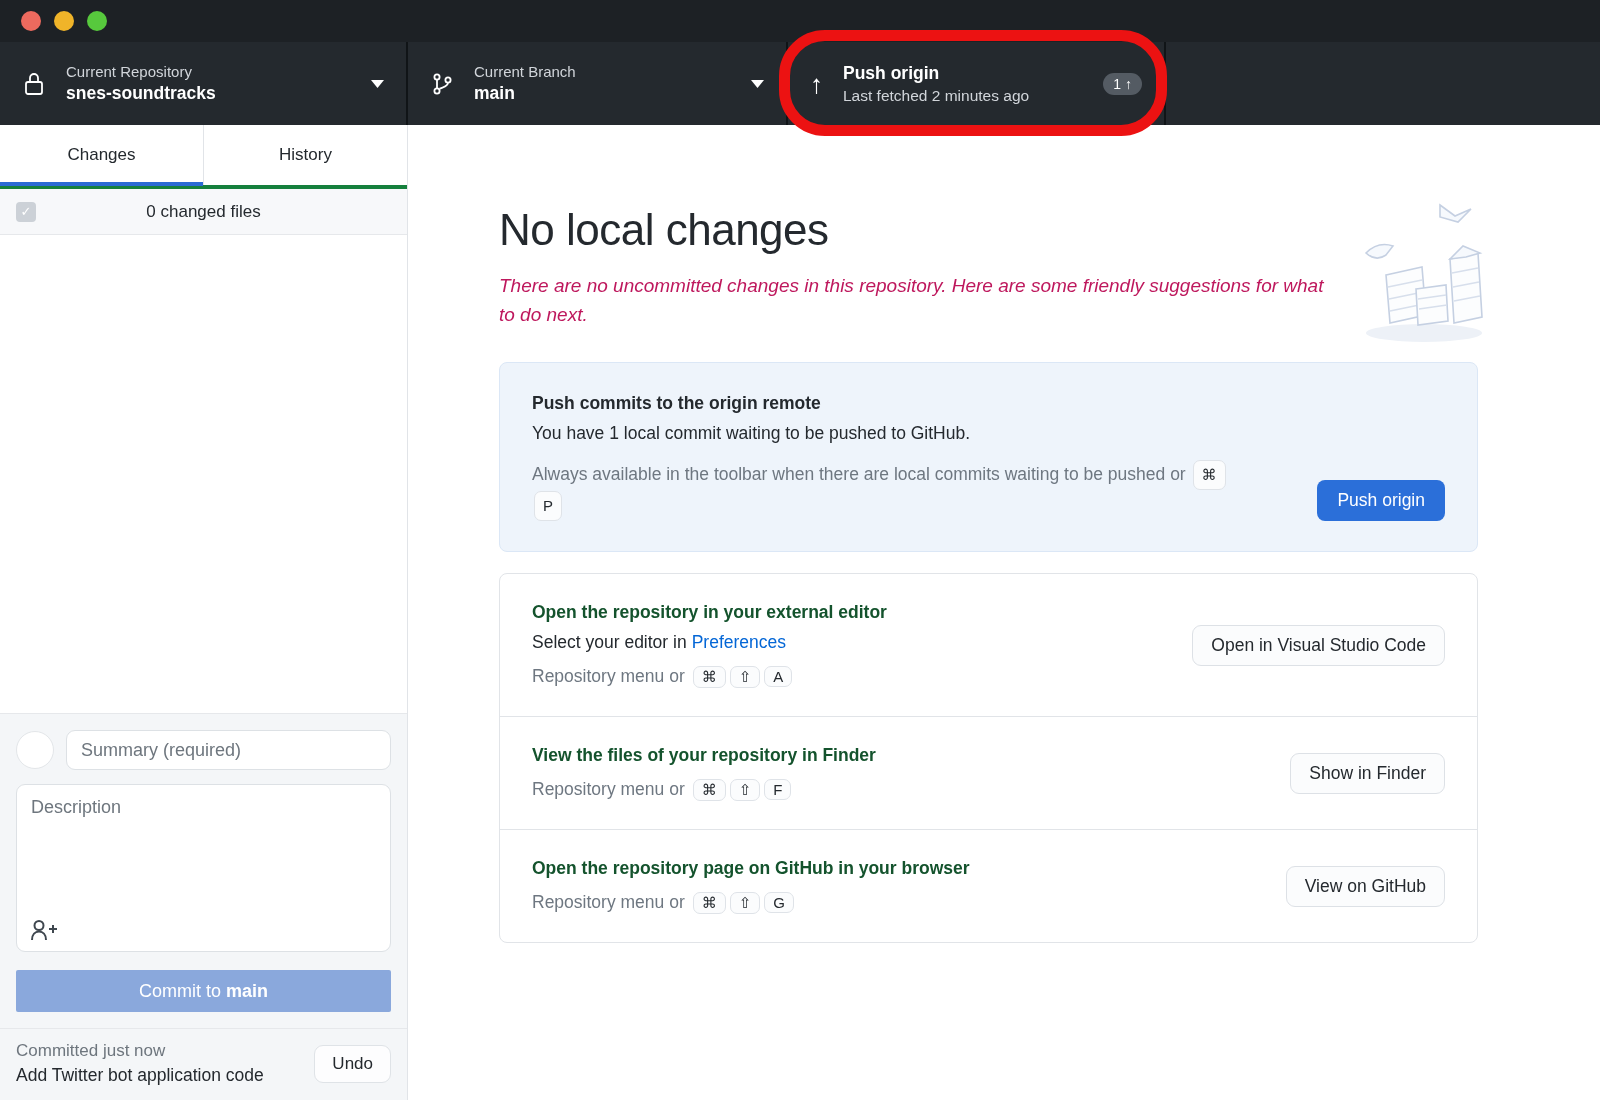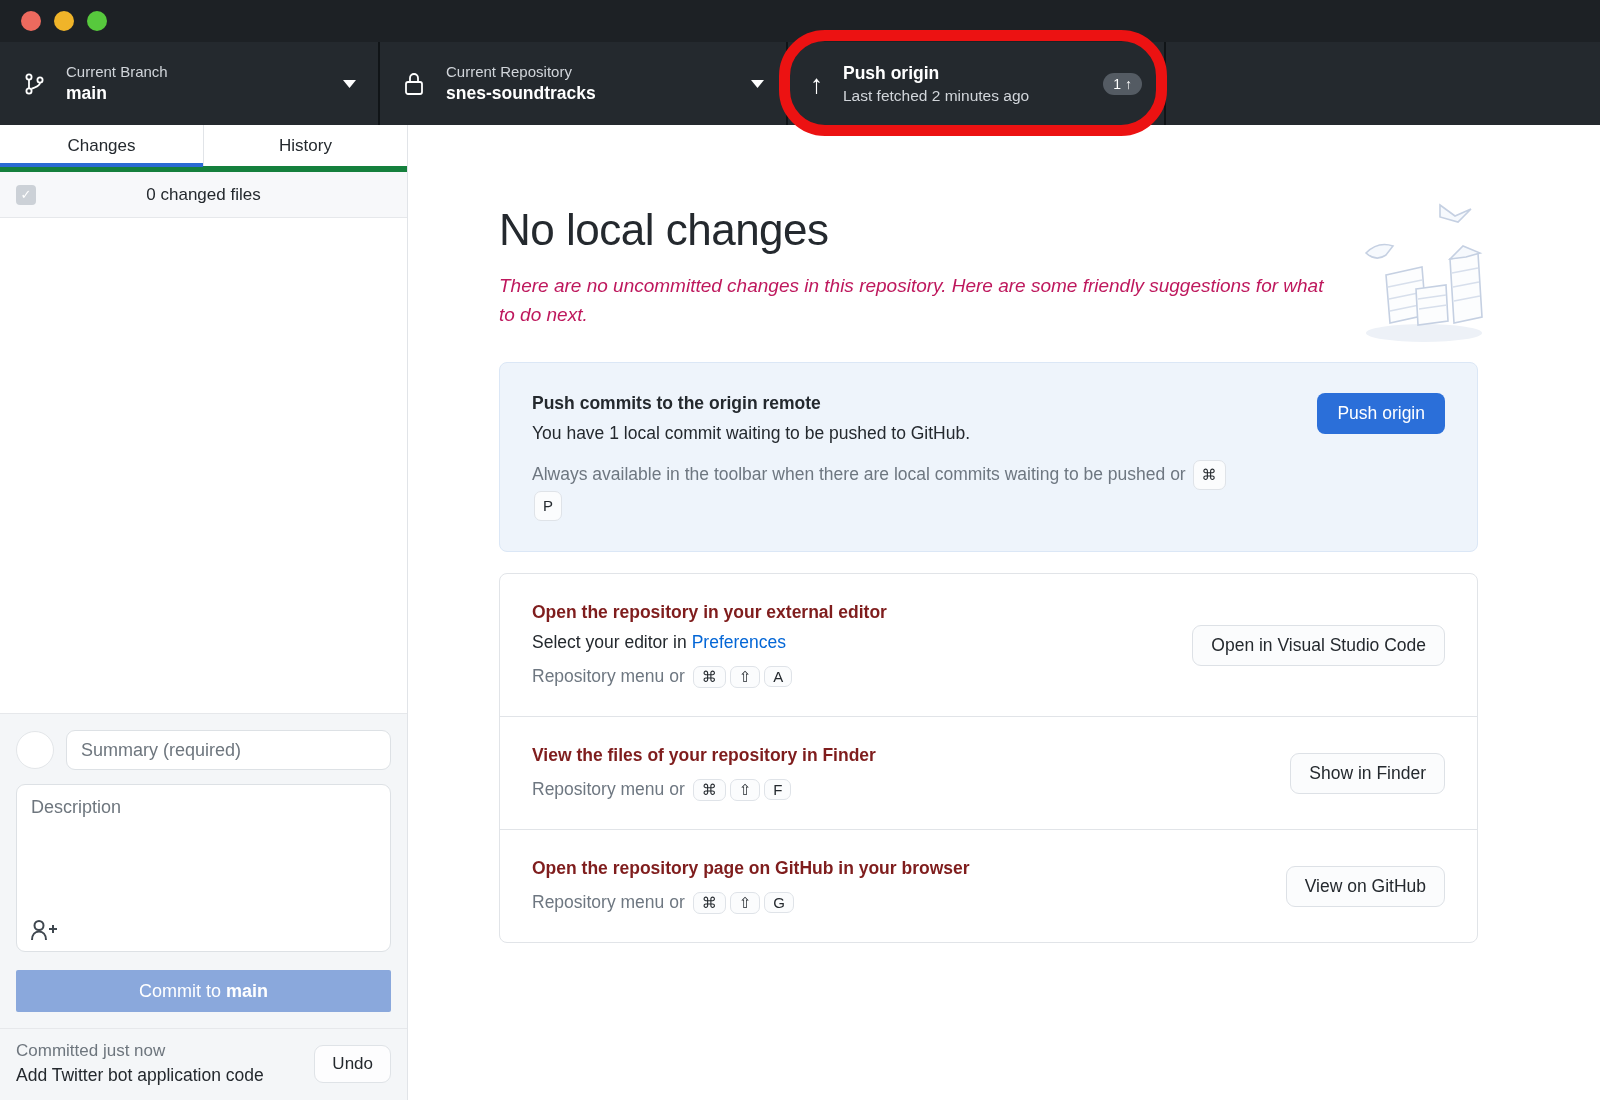--- a/index.html
+++ b/index.html
@@ -26,21 +26,21 @@
   .tb-chevron { margin-left:12px; display:flex; }
   .tb-arrow { color:#fff; font-size:26px; font-weight:300; margin-right:20px; line-height:1; }
   .tb-badge { background:#545b63; color:#fff; font-size:14px; border-radius:12px; padding:3px 10px; white-space:nowrap; margin-left:10px; }
   .tb-rest { flex:1; }
 
   
   .content { display:flex; height:975px; }
 
   
   .sidebar { width:408px; border-right:1px solid #e1e4e8; display:flex; flex-direction:column; background:#fff; }
-  .tabs { display:flex; height:47px; border-bottom:6px solid #15803d; flex:0 0 auto; }
+  .tabs { display:flex; height:64px; border-bottom:4px solid #15803d; flex:0 0 auto; }
   .tab { flex:1; display:flex; align-items:center; justify-content:center; font-size:17px; color:#24292e; position:relative; cursor:pointer; background:#fff; }
   .tab + .tab { border-left:1px solid #e1e4e8; }
   .tab.active::after { content:""; position:absolute; left:0; right:0; bottom:-1px; height:4px; background:#2a6ad4; }
   .changed-header { height:46px; background:#f7f8fa; border-bottom:1px solid #e6e8eb; position:relative; display:flex; align-items:center; justify-content:center; flex:0 0 auto; }
   .checkbox { position:absolute; left:16px; width:20px; height:20px; background:#ccd1d7; border-radius:4px; color:#fff; font-size:13px; display:flex; align-items:center; justify-content:center; }
   .changed-label { font-size:17px; color:#24292e; }
   .file-list { flex:1; background:#fff; }
 
   .commit-form { background:#f4f6f8; border-top:1px solid #e6e8eb; padding:16px; flex:0 0 auto; }
   .summary-row { display:flex; align-items:center; gap:12px; }
@@ -58,83 +58,83 @@
   .undo-status { font-size:17px; color:#6e767e; }
   .undo-msg { font-size:17.5px; color:#24292e; margin-top:4px; }
   .undo-btn { background:#fdfdfe; border:1px solid #dfe3e7; border-radius:9px; padding:8px 17px; font-size:17px; color:#24292e; cursor:pointer; font-family:"Liberation Sans", sans-serif; }
 
   
   .main { flex:1; position:relative; background:#fff; padding:80px 122px 0 91px; }
   .page-title { font-size:44px; font-weight:300; color:#24292e; letter-spacing:-0.5px; }
   .page-sub { margin-top:16px; font-size:19px; line-height:1.55; color:#be185d; max-width:840px;font-style:italic; }
   .illustration { position:absolute; top:70px; right:108px; }
 
-  .push-panel { margin-top:32px; background:#eef4fb; border:1px solid #dbe7f6; border-radius:8px; padding:30px 32px; display:flex; align-items:flex-start; }
+  .push-panel { margin-top:32px; background:#eef4fb; border:1px solid #dbe7f6; border-radius:8px; padding:30px 32px; display:flex; align-items:flex-end; }
   .pp-texts { flex:1; }
   .pp-title { font-size:17.5px; font-weight:700; color:#24292e; }
   .pp-line { margin-top:9px; font-size:17.5px; color:#24292e; }
   .pp-hint { margin-top:15px; font-size:17.5px; color:#6e7781; max-width:700px; line-height:1.75; }
   kbd { display:inline-block; background:#fbfcfd; border:1px solid #dfe3e8; border-radius:7px; padding:1px 8px; font-size:15px; color:#24292e; margin:0 2px; font-family:"Liberation Sans", sans-serif; }
   .push-btn { background:#2b6fd9; color:#fff; border:none; border-radius:8px; font-size:17.5px; padding:10px 20px; cursor:pointer; white-space:nowrap; margin-left:24px; font-family:"Liberation Sans", sans-serif; }
 
   .suggest-panel { margin-top:21px; border:1px solid #e1e4e8; border-radius:8px; background:#fff; }
   .suggest-row { display:flex; align-items:center; padding:28px 32px; }
   .suggest-row + .suggest-row { border-top:1px solid #e1e4e8; }
   .sr-texts { flex:1; }
-  .sr-title { font-size:17.5px; font-weight:700; color:#7f1d1d; }
+  .sr-title { font-size:17.5px; font-weight:700; color:#14532d; }
   .sr-line { margin-top:9px; font-size:17.5px; color:#24292e; }
   .sr-link { color:#0366d6; cursor:pointer; margin-left:5px; }
   .sr-hint { margin-top:13px; font-size:17.5px; color:#6e7781; display:flex; align-items:flex-start; }
   .sr-hint .hint-text { margin-right:6px; }
   .sec-btn { background:#fbfcfd; border:1px solid #dde1e6; border-radius:9px; font-size:17.5px; color:#24292e; padding:9px 18px; white-space:nowrap; cursor:pointer; margin-left:24px; font-family:"Liberation Sans", sans-serif; }
 
   
   .annotation { position:absolute; left:779px; top:30px; width:388px; height:106px; border:11px solid #ec1212; border-radius:46px; pointer-events:none; z-index:50; }
 </style>
 </head>
 <body>
 
 <div class="titlebar">
   <div class="tl red"></div>
   <div class="tl yellow"></div>
   <div class="tl green"></div>
 </div>
 
 <div class="toolbar">
+  <div class="tb-section repo">
+    <span class="tb-icon">
+      <svg width="24" height="28" viewBox="0 0 24 28" fill="none" stroke="#ffffff" stroke-width="1.8">
+        <rect x="4" y="12" width="16" height="12" rx="2"></rect>
+        <path d="M8 12 V8 a4 4 0 0 1 8 0 V12"></path>
+      </svg>
+    </span>
+    <span class="tb-texts">
+      <div class="tb-label">Current Repository</div>
+      <div class="tb-value">snes-soundtracks</div>
+    </span>
+    <span class="tb-chevron">
+      <svg width="13" height="8" viewBox="0 0 13 8">
+          <polygon points="0,0 13,0 6.5,8" fill="#ffffff"></polygon>
+        </svg>
+    </span>
+  </div>
+
   <div class="tb-section branch">
     <span class="tb-icon">
       <svg width="24" height="28" viewBox="0 0 24 28" fill="none" stroke="#ffffff" stroke-width="1.8">
         <circle cx="7" cy="7" r="2.6"></circle>
         <circle cx="7" cy="21" r="2.6"></circle>
         <circle cx="18" cy="10" r="2.6"></circle>
         <path d="M7 9.6 V18.4"></path>
         <path d="M18 12.6 c0 4.5 -6 4.5 -8.5 6.2"></path>
       </svg>
     </span>
     <span class="tb-texts">
       <div class="tb-label">Current Branch</div>
       <div class="tb-value">main</div>
-    </span>
-    <span class="tb-chevron">
-      <svg width="13" height="8" viewBox="0 0 13 8">
-          <polygon points="0,0 13,0 6.5,8" fill="#ffffff"></polygon>
-        </svg>
-    </span>
-  </div>
-
-  <div class="tb-section repo">
-    <span class="tb-icon">
-      <svg width="24" height="28" viewBox="0 0 24 28" fill="none" stroke="#ffffff" stroke-width="1.8">
-        <rect x="4" y="12" width="16" height="12" rx="2"></rect>
-        <path d="M8 12 V8 a4 4 0 0 1 8 0 V12"></path>
-      </svg>
-    </span>
-    <span class="tb-texts">
-      <div class="tb-label">Current Repository</div>
-      <div class="tb-value">snes-soundtracks</div>
     </span>
     <span class="tb-chevron">
       <svg width="13" height="8" viewBox="0 0 13 8">
           <polygon points="0,0 13,0 6.5,8" fill="#ffffff"></polygon>
         </svg>
     </span>
   </div>
 
   <div class="tb-section push">
     <span class="tb-arrow">↑</span>

